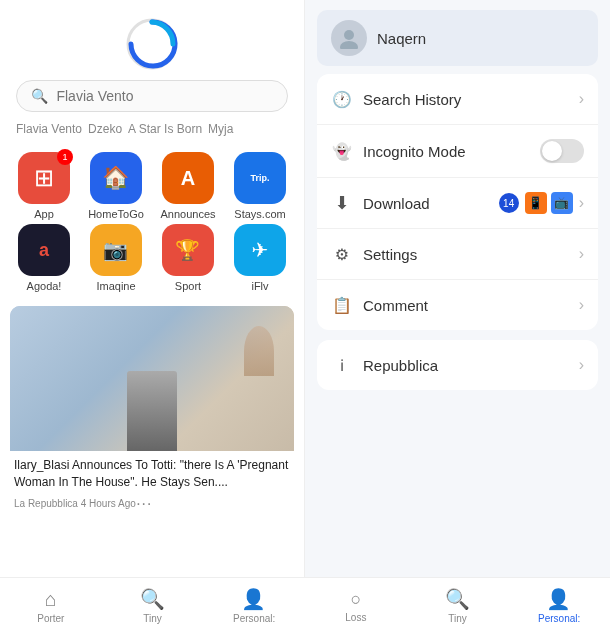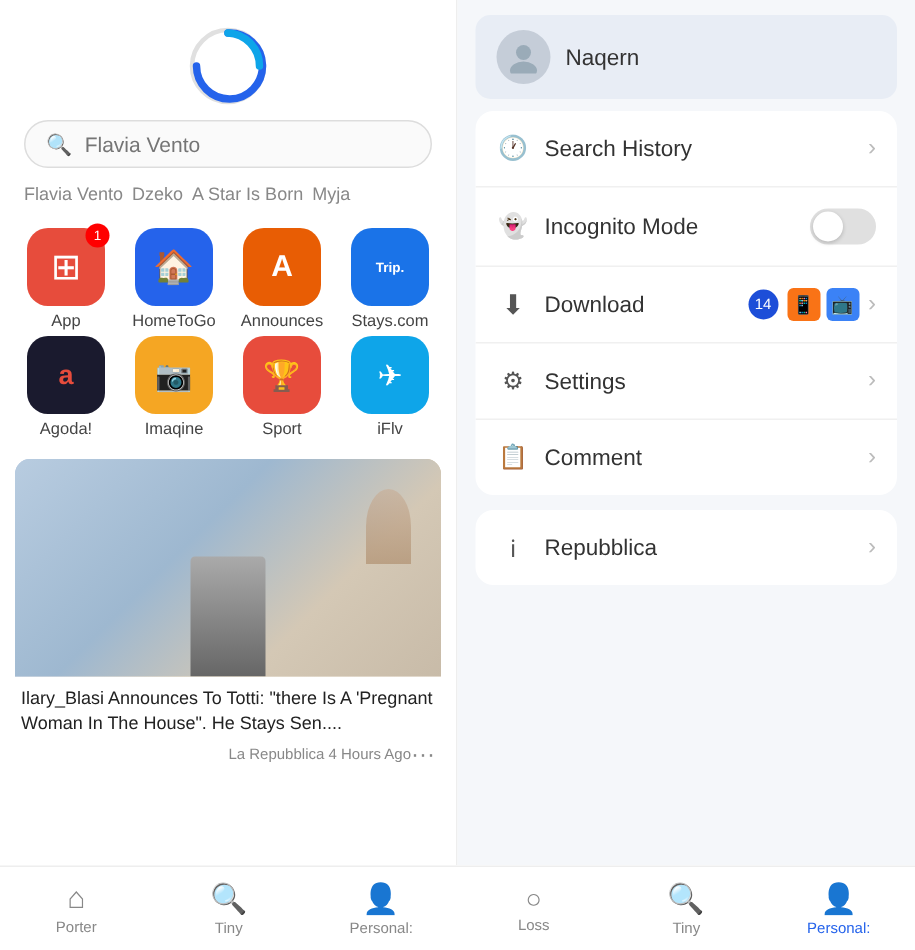--- a/index.html
+++ b/index.html
@@ -148,21 +148,21 @@
 
     .news-title {
       font-size: 12px;
       color: #222;
       padding: 6px 4px 2px;
       line-height: 1.4;
     }
 
     .news-meta {
       display: flex;
-      justify-content: flex-end;
+      justify-content: flex-start;
       align-items: center;
       padding: 2px 4px 4px;
     }
 
     .news-source {
       font-size: 10px;
       color: #888;
     }
 
     .news-dots {

